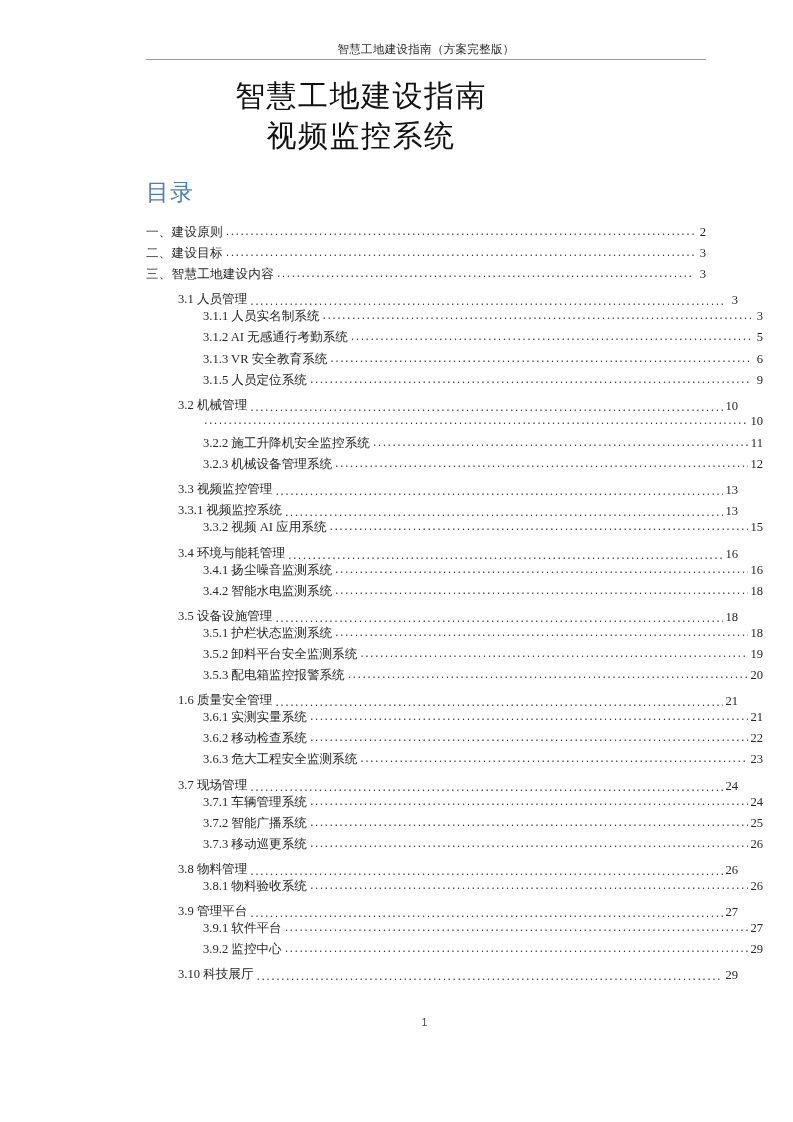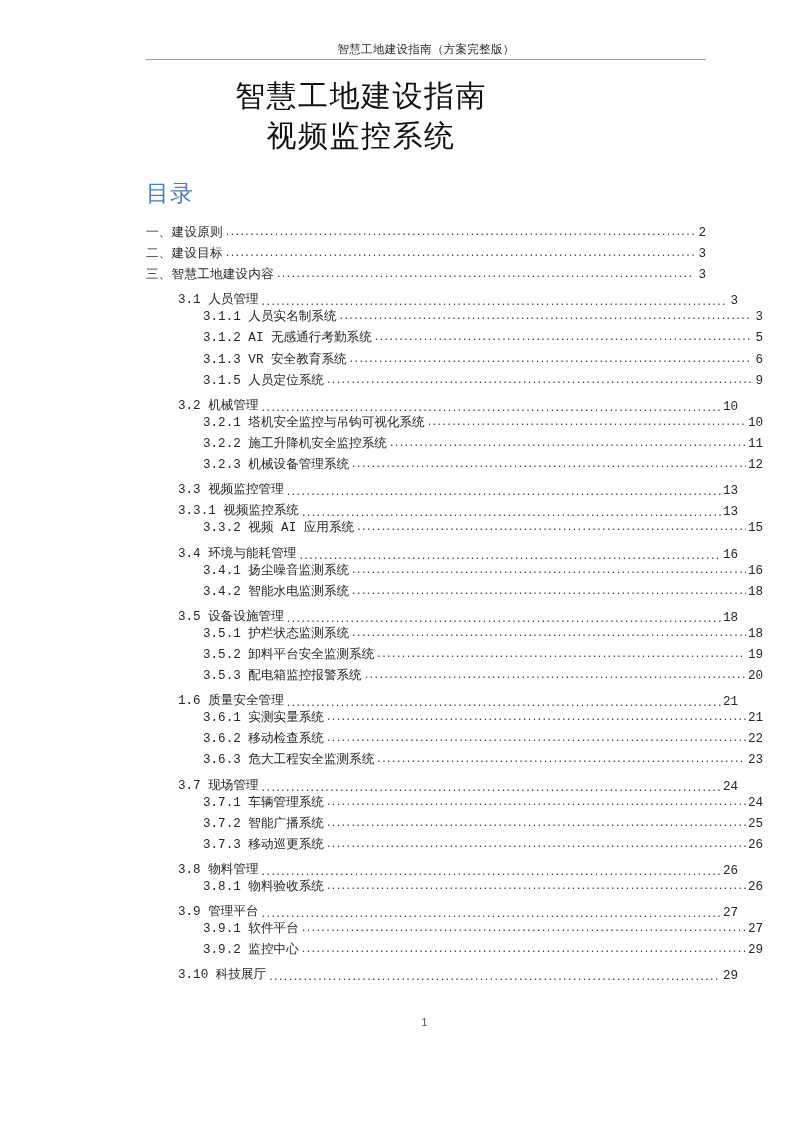--- a/index.html
+++ b/index.html
@@ -59,41 +59,41 @@
     font-weight: 400;
     color: #111111;
     letter-spacing: 1.5px;
   }
 
   
   .toc-heading {
     position: absolute;
     top: 179px;
     left: 118px;
-    font-family: Liberation Serif, serif;
+    font-family: Liberation Mono, monospace;
     font-size: 23px;
     line-height: 30px;
     font-weight: 400;
     color: #4a7ebb;
     letter-spacing: 1px;
   }
 
   .toc {
     position: absolute;
     top: 224px;
     left: 118px;
     width: 560px;
   }
 
   .toc-entry {
     display: flex;
     align-items: baseline;
     width: 100%;
     height: 21.1px;
-    font-family: Liberation Mono, monospace;
+    font-family: Liberation Serif, serif;
     font-size: 12.6px;
     color: #262626;
     white-space: nowrap;
     overflow: hidden;
     text-decoration: none;
   }
   .toc-entry .label {
     flex: 0 0 auto;
     padding-right: 2px;
   }
@@ -198,21 +198,20 @@
         <span class="label">3.1.5  人员定位系统</span>
         <span class="leader"></span>
         <span class="pageno">9</span>
       </a>
       <a class="toc-entry lvl2" href="#">
         <span class="label">3.2  机械管理</span>
         <span class="leader"></span>
         <span class="pageno">10</span>
       </a>
       <a class="toc-entry lvl3" href="#">
-        <span class="label">3.2.1  塔机安全监控与吊钩可视化系统</span>
         <span class="leader"></span>
         <span class="pageno">10</span>
       </a>
       <a class="toc-entry lvl3" href="#">
         <span class="label">3.2.2  施工升降机安全监控系统</span>
         <span class="leader"></span>
         <span class="pageno">11</span>
       </a>
       <a class="toc-entry lvl3" href="#">
         <span class="label">3.2.3  机械设备管理系统</span>

